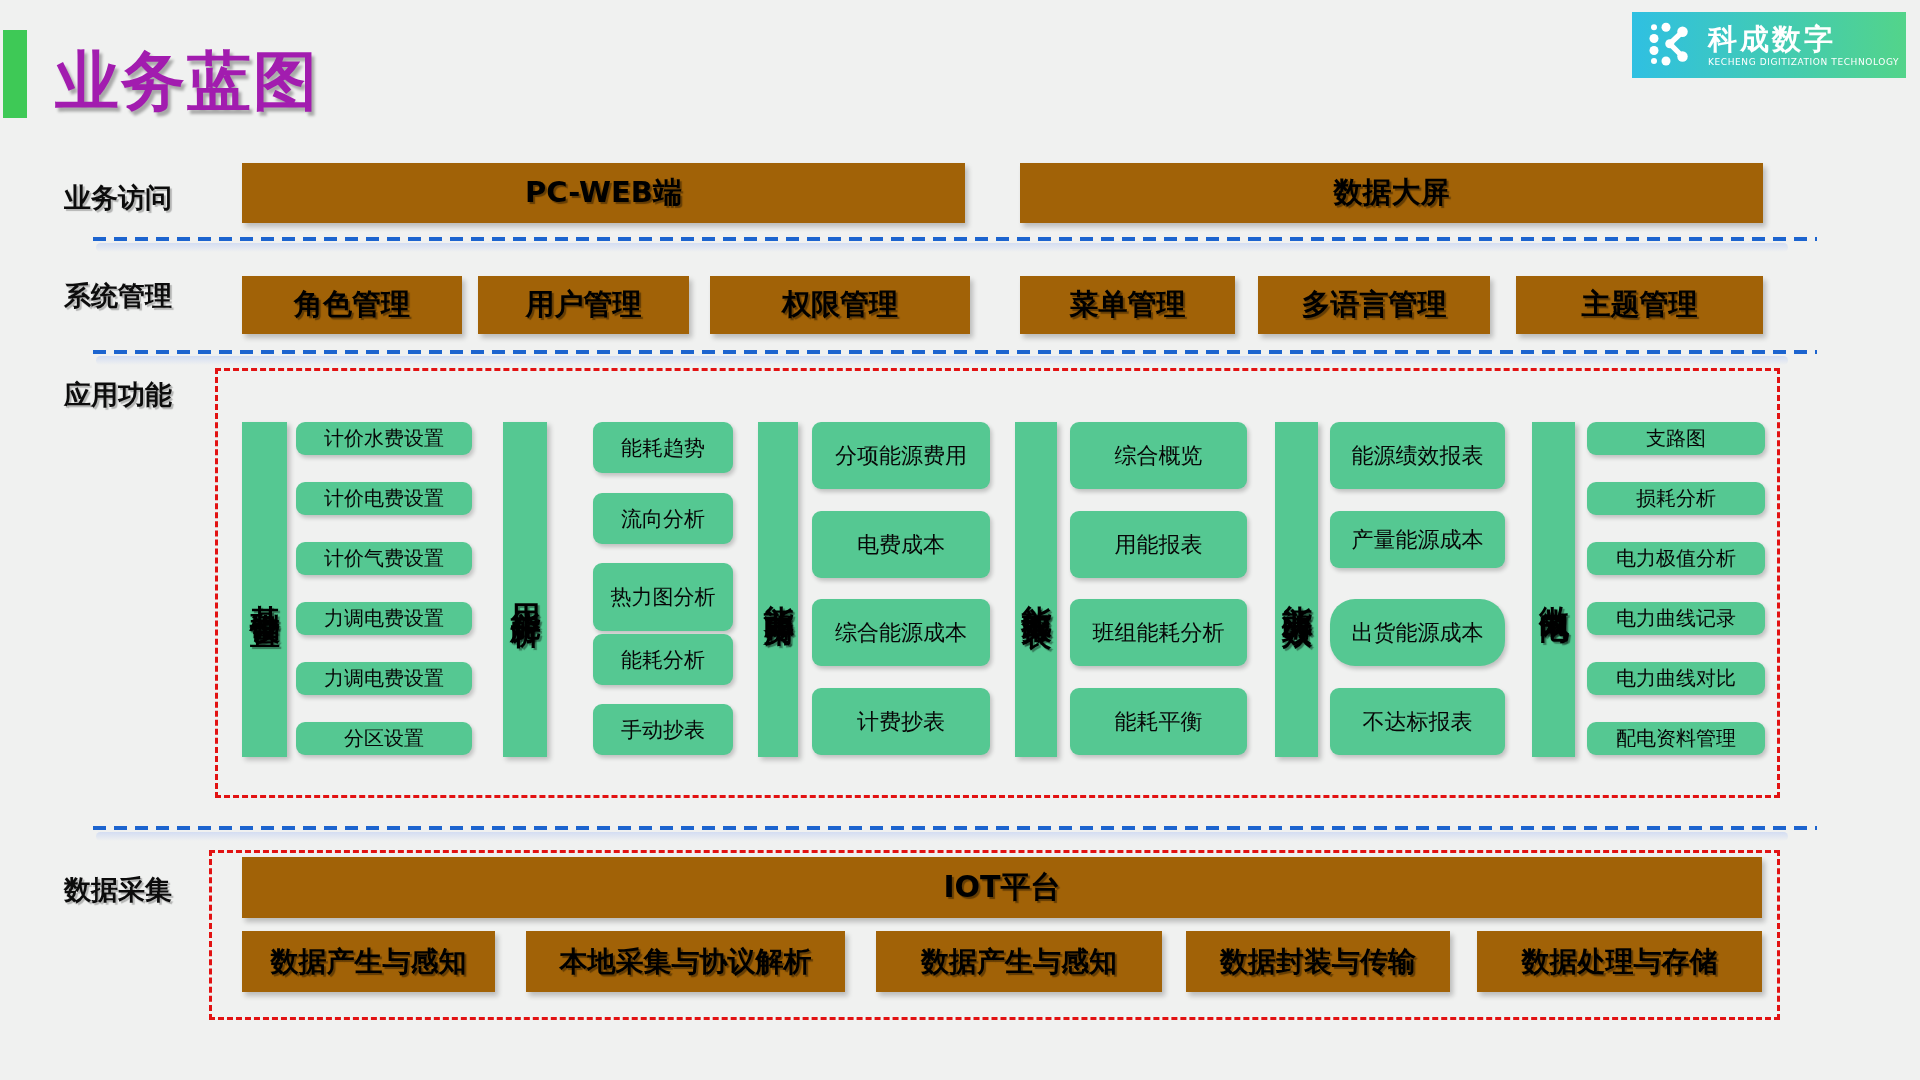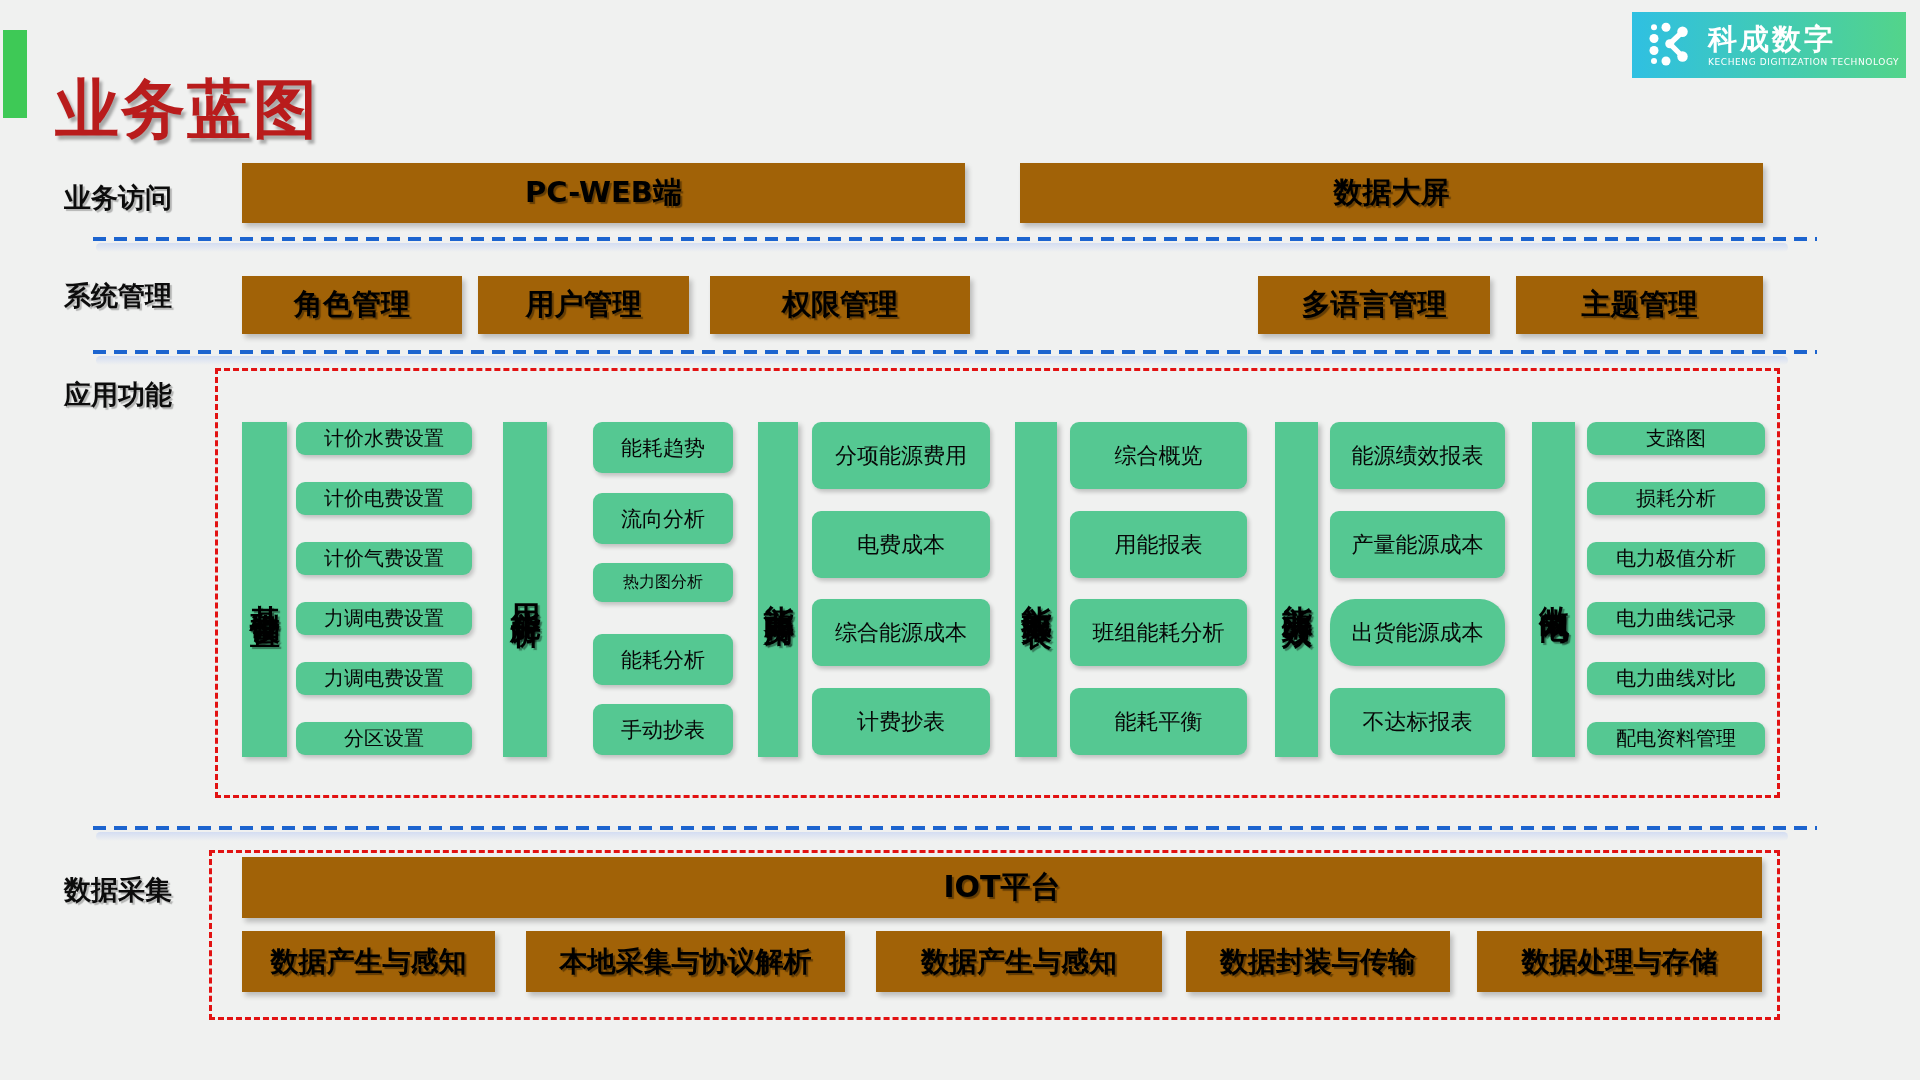--- a/index.html
+++ b/index.html
@@ -1,22 +1,22 @@
 <!DOCTYPE html>
 <html><head>
 <meta charset="utf-8">
 <style>
   html,body{margin:0;padding:0;background:#e8e9e8;}
   #canvas{position:relative;width:1920px;height:1080px;background:#f0f1f0;overflow:hidden;
           font-family:"DejaVu Sans","Liberation Sans",sans-serif;}
 
   
   #accent{position:absolute;left:3px;top:30px;width:24px;height:88px;background:#3ec956;}
-  #page-title{position:absolute;left:55px;top:38px;font-size:64px;font-weight:bold;color:#b91c1c;
-              letter-spacing:2px;text-shadow:3px 4px 3px rgba(0,0,0,.30);margin-top:28px;}
+  #page-title{position:absolute;left:55px;top:38px;font-size:64px;font-weight:bold;color:#a21caf;
+              letter-spacing:2px;text-shadow:3px 4px 3px rgba(0,0,0,.30);}
 
   
   #logo{position:absolute;left:1632px;top:12px;width:274px;height:66px;box-sizing:border-box;
         background:linear-gradient(90deg,#2fc0e2,#53d48a);display:flex;align-items:center;
         padding-left:16px;gap:12px;}
   #logo svg{width:48px;height:48px;}
   #logo-name{font-size:29px;font-weight:bold;color:#fff;line-height:30px;letter-spacing:3px;}
   #logo-sub{font-size:9px;color:#fff;letter-spacing:.6px;margin-top:3px;white-space:nowrap;}
 
   
@@ -92,48 +92,49 @@
   <div class="red-frame" id="app-frame"></div>
   <div class="red-frame" id="collect-frame"></div>
 
   <div class="green-box bold-label" id="iot-bar">IOT平台</div>
 
 <div class="green-box bold-label" style="left: 242px; top: 163px; width: 723px; height: 60px;">PC-WEB端</div>
     <div class="green-box bold-label" style="left: 1020px; top: 163px; width: 743px; height: 60px;">数据大屏</div>
     <div class="green-box bold-label" style="left: 242px; top: 276px; width: 220px; height: 58px;">角色管理</div>
     <div class="green-box bold-label" style="left: 478px; top: 276px; width: 211px; height: 58px;">用户管理</div>
     <div class="green-box bold-label" style="left: 710px; top: 276px; width: 260px; height: 58px;">权限管理</div>
+    <div class="green-box bold-label" style="left: 1020px; top: 276px; width: 215px; height: 58px;">菜单管理</div>
     <div class="green-box bold-label" style="left: 1258px; top: 276px; width: 232px; height: 58px;">多语言管理</div>
     <div class="green-box bold-label" style="left: 1516px; top: 276px; width: 247px; height: 58px;">主题管理</div>
     <div class="vbar" style="left: 242px; top: 422px; width: 45px; height: 335px;">基础设置</div>
     <div class="item-box" style="left: 296px; top: 422px; width: 176px; height: 33px; font-size: 20px;">计价水费设置</div>
     <div class="item-box" style="left: 296px; top: 482px; width: 176px; height: 33px; font-size: 20px;">计价电费设置</div>
     <div class="item-box" style="left: 296px; top: 542px; width: 176px; height: 33px; font-size: 20px;">计价气费设置</div>
     <div class="item-box" style="left: 296px; top: 602px; width: 176px; height: 33px; font-size: 20px;">力调电费设置</div>
     <div class="item-box" style="left: 296px; top: 662px; width: 176px; height: 33px; font-size: 20px;">力调电费设置</div>
     <div class="item-box" style="left: 296px; top: 722px; width: 176px; height: 33px; font-size: 20px;">分区设置</div>
     <div class="vbar" style="left: 503px; top: 422px; width: 44px; height: 335px;">用能分析</div>
     <div class="item-box" style="left: 593px; top: 422px; width: 140px; height: 51px; font-size: 21px;">能耗趋势</div>
     <div class="item-box" style="left: 593px; top: 493px; width: 140px; height: 51px; font-size: 21px; text-align: center;">流向分析</div>
-    <div class="item-box" style="left: 593px; top: 563px; width: 140px; height: 39px; font-size: 16px;">热力图分析</div>
+    <div class="item-box" style="left: 593px; top: 563px; width: 140px; height: 68px; font-size: 21px;">热力图分析</div>
     <div class="item-box" style="left: 593px; top: 634px; width: 140px; height: 51px; font-size: 21px;">能耗分析</div>
     <div class="item-box" style="left: 593px; top: 704px; width: 140px; height: 51px; font-size: 21px;">手动抄表</div>
     <div class="vbar" style="left: 758px; top: 422px; width: 40px; height: 335px;">能源费用</div>
     <div class="item-box" style="left: 812px; top: 422px; width: 178px; height: 67px; font-size: 22px;">分项能源费用</div>
     <div class="item-box" style="left: 812px; top: 511px; width: 178px; height: 67px; font-size: 22px;">电费成本</div>
     <div class="item-box" style="left: 812px; top: 599px; width: 178px; height: 67px; font-size: 22px;">综合能源成本</div>
     <div class="item-box" style="left: 812px; top: 688px; width: 178px; height: 67px; font-size: 22px;">计费抄表</div>
     <div class="vbar" style="left: 1015px; top: 422px; width: 42px; height: 335px;">能效报表</div>
     <div class="item-box" style="left: 1070px; top: 422px; width: 177px; height: 67px; font-size: 22px;">综合概览</div>
     <div class="item-box" style="left: 1070px; top: 511px; width: 177px; height: 67px; font-size: 22px;">用能报表</div>
     <div class="item-box" style="left: 1070px; top: 599px; width: 177px; height: 67px; font-size: 22px;">班组能耗分析</div>
     <div class="item-box" style="left: 1070px; top: 688px; width: 177px; height: 67px; font-size: 22px;">能耗平衡</div>
     <div class="vbar" style="left: 1275px; top: 422px; width: 43px; height: 335px;">能源绩效</div>
     <div class="item-box" style="left: 1330px; top: 422px; width: 175px; height: 67px; font-size: 22px;">能源绩效报表</div>
-    <div class="item-box" style="left: 1330px; top: 511px; width: 175px; height: 67px; font-size: 22px;">产量能源成本</div>
+    <div class="item-box" style="left: 1330px; top: 511px; width: 175px; height: 57px; font-size: 22px;">产量能源成本</div>
     <div class="item-box" style="left: 1330px; top: 599px; width: 175px; height: 67px; font-size: 22px; border-radius: 25px;">出货能源成本</div>
     <div class="item-box" style="left: 1330px; top: 688px; width: 175px; height: 67px; font-size: 22px;">不达标报表</div>
     <div class="vbar" style="left: 1532px; top: 422px; width: 43px; height: 335px;">微电网</div>
     <div class="item-box" style="left: 1587px; top: 422px; width: 178px; height: 33px; font-size: 20px;">支路图</div>
     <div class="item-box" style="left: 1587px; top: 482px; width: 178px; height: 33px; font-size: 20px;">损耗分析</div>
     <div class="item-box" style="left: 1587px; top: 542px; width: 178px; height: 33px; font-size: 20px;">电力极值分析</div>
     <div class="item-box" style="left: 1587px; top: 602px; width: 178px; height: 33px; font-size: 20px;">电力曲线记录</div>
     <div class="item-box" style="left: 1587px; top: 662px; width: 178px; height: 33px; font-size: 20px;">电力曲线对比</div>
     <div class="item-box" style="left: 1587px; top: 722px; width: 178px; height: 33px; font-size: 20px;">配电资料管理</div>
     <div class="green-box bold-label" style="left: 242px; top: 931px; width: 253px; height: 61px; font-size: 28px;">数据产生与感知</div>

